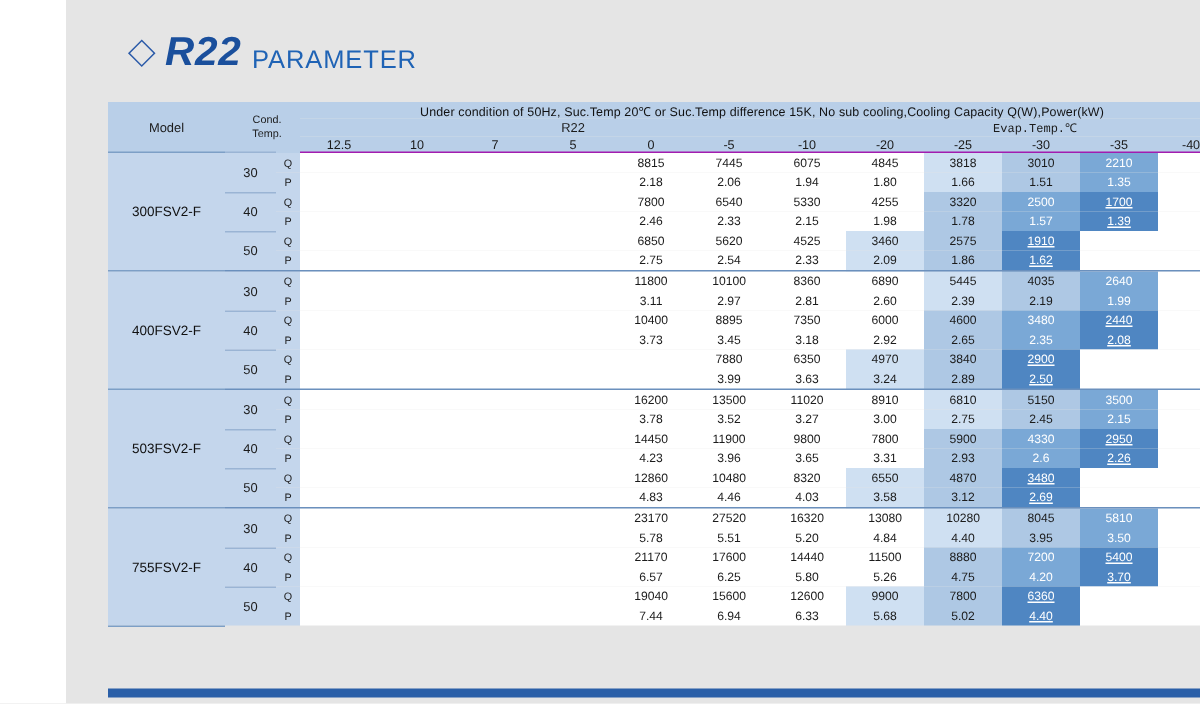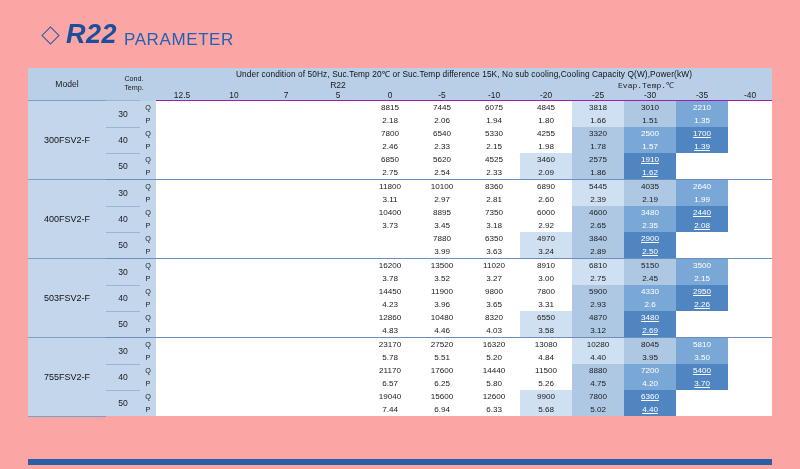--- a/index.html
+++ b/index.html
@@ -5,21 +5,22 @@
   html,body{margin:0;padding:0;}
   body{
     width:800px;height:469px;
     background:#ffffff;
     font-family:"Liberation Sans", sans-serif;
     overflow:hidden;
     position:relative;
   }
   .page{
     position:absolute;inset:0;
-    background:#fca5a5;
+    background:#e5e5e5;
+    margin-left:44px;
   }
   
   .header{
     position:absolute;left:0;top:0;width:800px;height:62px;
   }
   .diamond{
     position:absolute;left:44px;top:29px;width:13px;height:13px;
     border:1.6px solid #2a5aa8;transform:rotate(45deg);
     box-sizing:border-box;
   }

